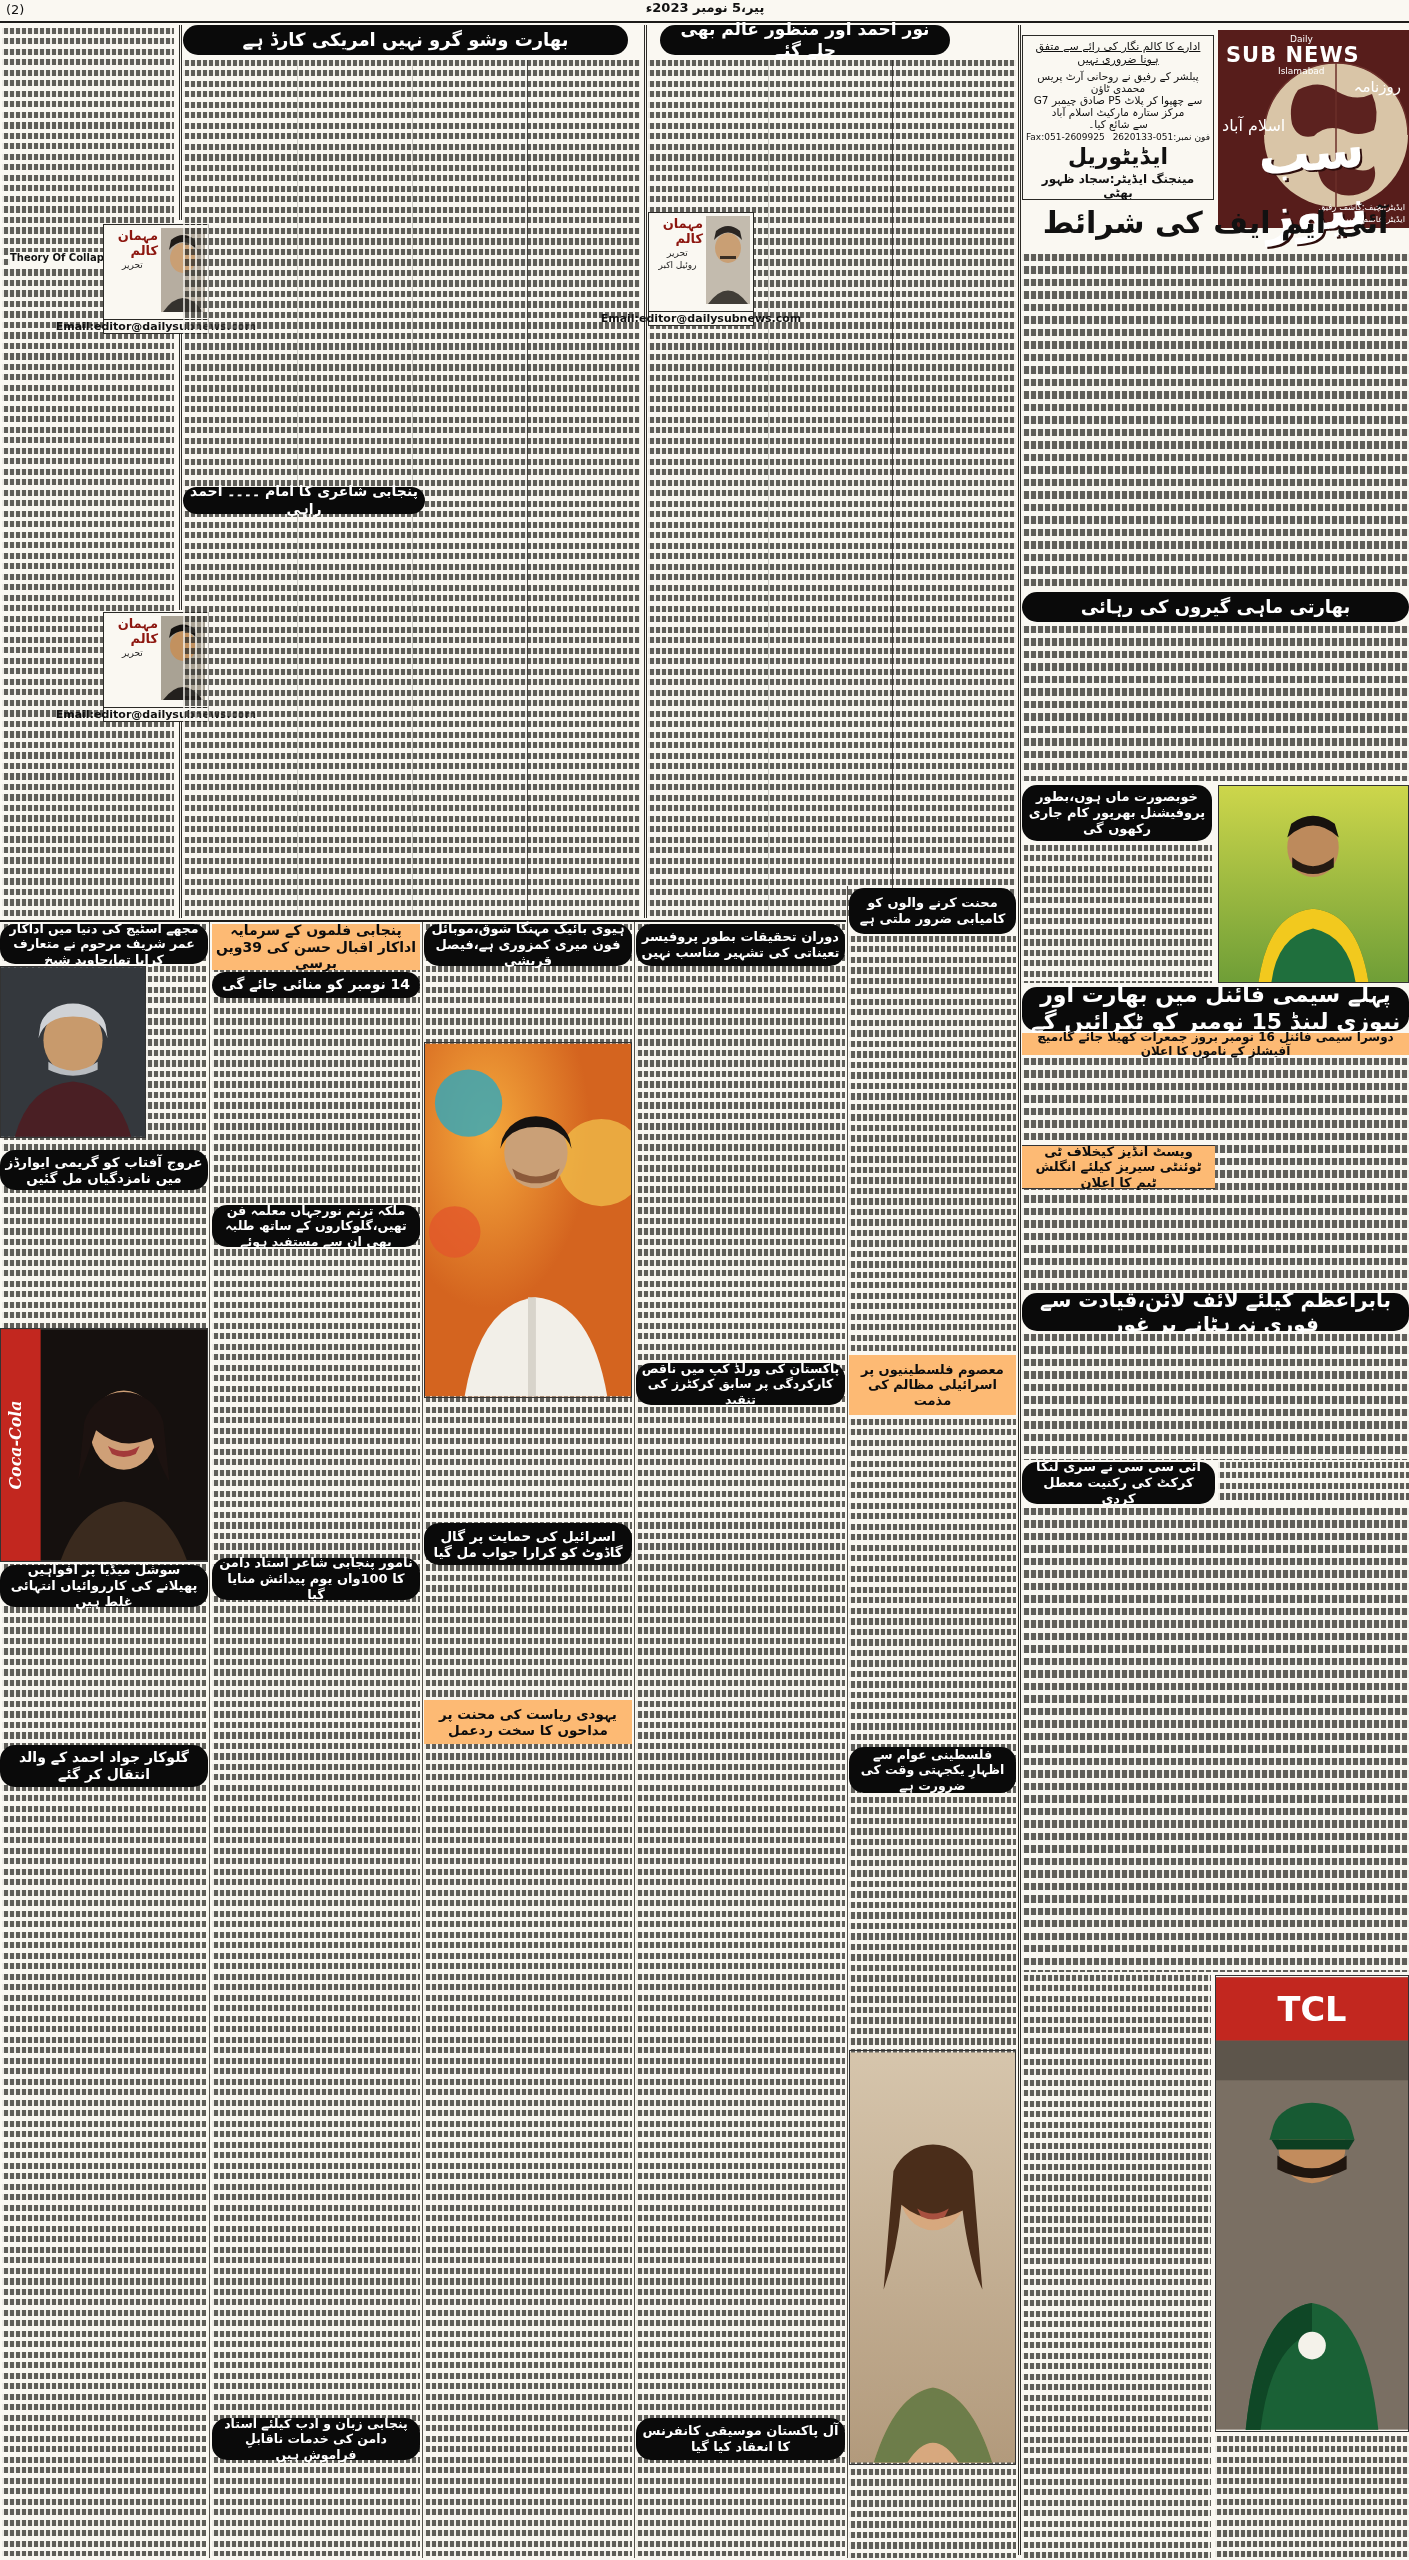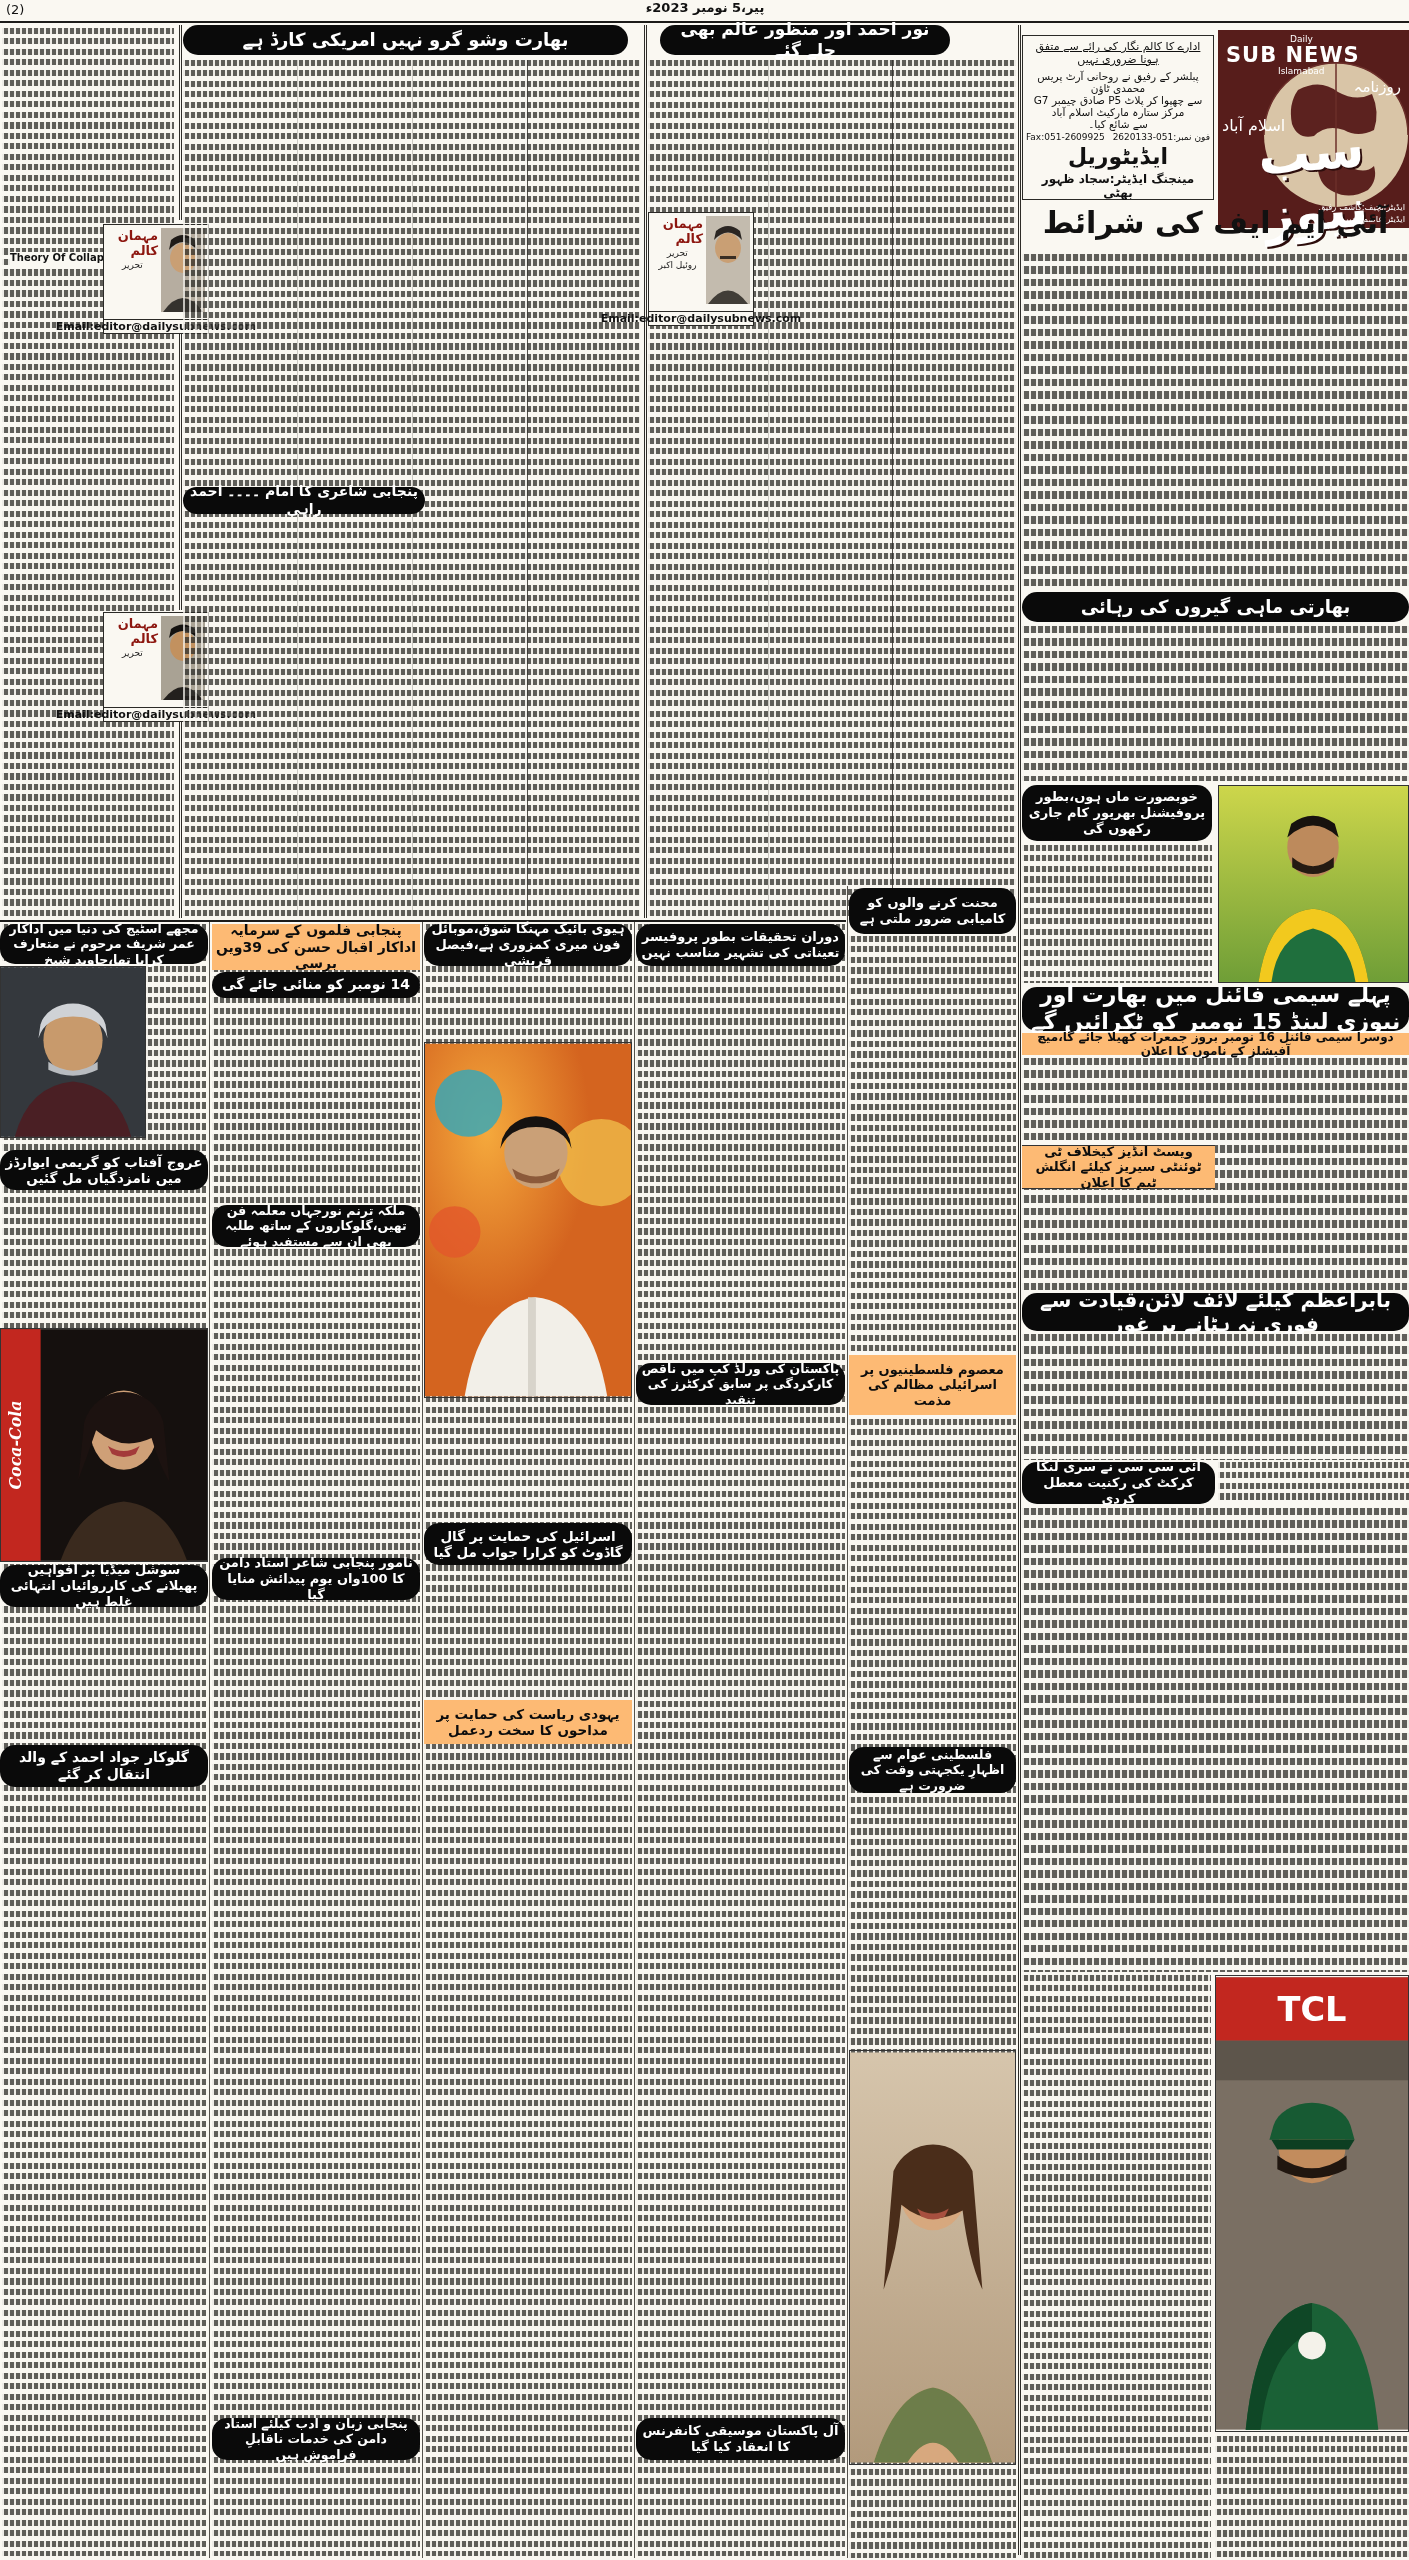--- a/index.html
+++ b/index.html
@@ -235,21 +235,21 @@
     <circle cx="44" cy="60" r="34" fill="#2fa8bd" opacity=".8"></circle>
     <circle cx="178" cy="120" r="44" fill="#f3c64e" opacity=".7"></circle>
     <circle cx="30" cy="190" r="26" fill="#e2582a" opacity=".8"></circle>
     <ellipse cx="112" cy="110" rx="32" ry="36" fill="#caa077"></ellipse>
     <path d="M78 96 a36 34 0 0 1 68 0 l2 10 q-8 -22 -36 -22 q-27 0 -36 22 z" fill="#161210"></path>
     <path d="M88 126 q24 16 48 0 l-4 10 q-20 10 -40 0 z" fill="#8c5a3a"></path>
     <path d="M40 356 q16 -94 72 -100 q56 6 72 100 z" fill="#f2efe8"></path>
     <path d="M104 256 l8 0 0 100 -8 0 z" fill="#d8d4cb"></path>
   </svg>
   <div class="abs bar" style="left:424px;top:1523px;width:208px;height:42px;font-size:13.5px;">اسرائیل کی حمایت پر گال گاڈوٹ کو کرارا جواب مل گیا</div>
-  <div class="abs boldtxt" style="left:424px;top:1700px;width:208px;height:44px;font-size:13.5px;">یہودی ریاست کی حمایت پر مداحوں کا سخت ردعمل</div>
+  <div class="abs boldtxt" style="left:424px;top:1700px;width:208px;height:44px;font-size:13.5px;">یہودی ریاست کی محنت پر مداحوں کا سخت ردعمل</div>
 
   <div class="abs greek" style="left:636px;top:924px;width:209px;height:1632px;"></div>
   <div class="abs bar" style="left:636px;top:924px;width:209px;height:42px;font-size:13px;">دوران تحقیقات بطور پروفیسر تعیناتی کی تشہیر مناسب نہیں</div>
   <div class="abs bar" style="left:636px;top:1363px;width:209px;height:42px;font-size:12.5px;">پاکستان کی ورلڈ کپ میں ناقص کارکردگی پر سابق کرکٹرز کی تنقید</div>
   <div class="abs bar" style="left:636px;top:2418px;width:209px;height:42px;font-size:13px;">آل پاکستان موسیقی کانفرنس کا انعقاد کیا گیا</div>
 
   <div class="abs greek" style="left:849px;top:936px;width:167px;height:1622px;"></div>
   <div class="abs bar" style="left:849px;top:888px;width:167px;height:46px;font-size:13px;">محنت کرنے والوں کو کامیابی ضرور ملتی ہے</div>
   <div class="abs boldtxt" style="left:849px;top:1355px;width:167px;height:60px;font-size:13px;">معصوم فلسطینیوں پر اسرائیلی مظالم کی مذمت</div>
   <div class="abs bar" style="left:849px;top:1747px;width:167px;height:46px;font-size:12.5px;">فلسطینی عوام سے اظہارِ یکجہتی وقت کی ضرورت ہے</div>

